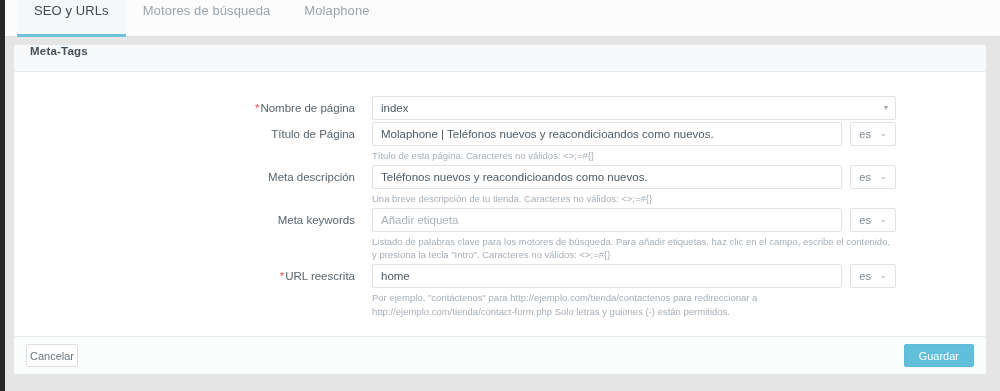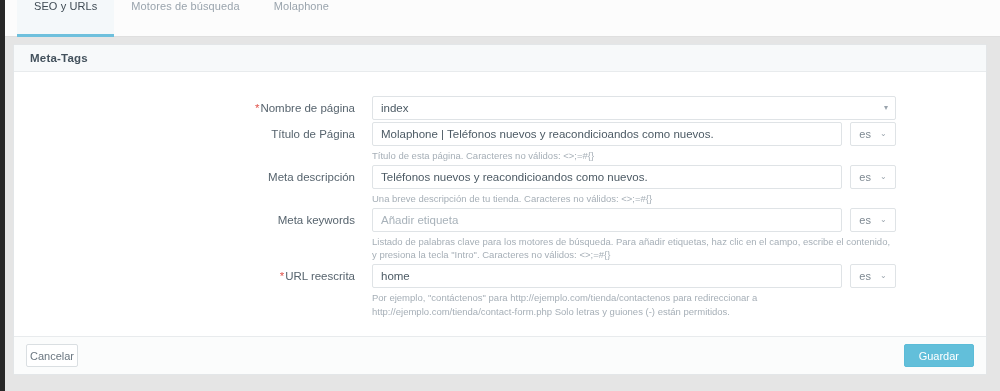--- a/index.html
+++ b/index.html
@@ -24,23 +24,23 @@
   
   .tabbar {
     position: absolute; left: 5px; top: 0;
     width: 995px; height: 37px;
     background: #fcfcfc;
     border-bottom: 1px solid #dfdfdf;
     display: flex; align-items: stretch;
     padding-left: 12px;
   }
   .tab {
-    display: flex; align-items: flex-start;
-    padding: 0 17px;
-    font-size: 11px;
+    display: flex; align-items: flex-end;
+    padding: 16px 17px;
+    font-size: 13px;
     color: #9aa4ad;
     letter-spacing: .1px;
     cursor: pointer;
     border-bottom: 3px solid transparent;
     margin-bottom: -1px;
     white-space: nowrap;
   }
   .tab.active {
     color: #3f4b54;
     background: #f4f8fa;
@@ -52,21 +52,21 @@
     position: absolute; left: 13px; top: 44px;
     width: 974px; height: 331px;
     background: #fff;
     border: 1px solid #e3e6e8;
     border-radius: 2px;
   }
   .panel-head {
     height: 27px;
     background: #f7f9fa;
     border-bottom: 1px solid #e8ebed;
-    display: flex; align-items: center;
+    display: flex; 
     padding: 0 16px;
   }
   .panel-head-title {
     font-size: 11.5px; font-weight: bold;
     color: #43515c; letter-spacing: .2px;
   }
 
   .panel-body { position: relative; height: 265px; padding-top: 24px; }
 
   

